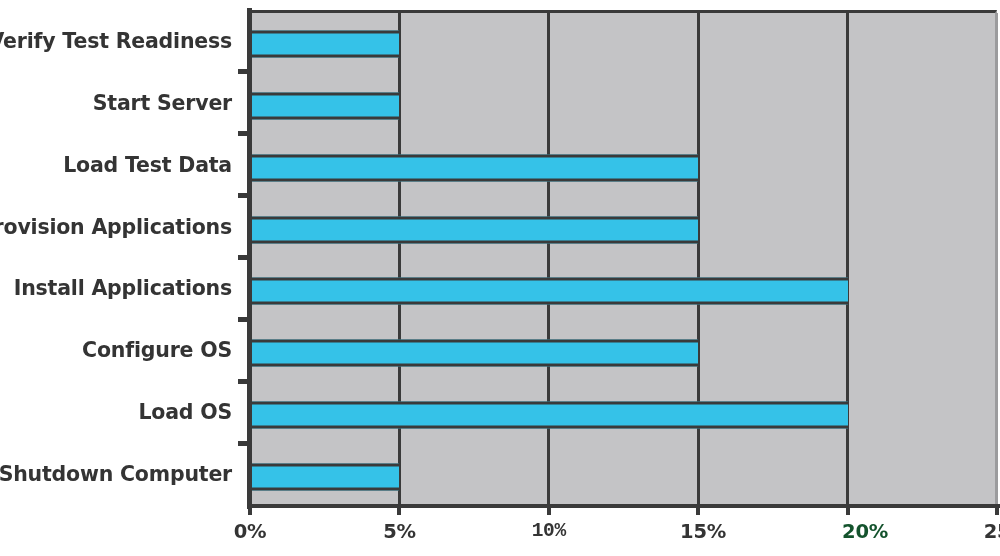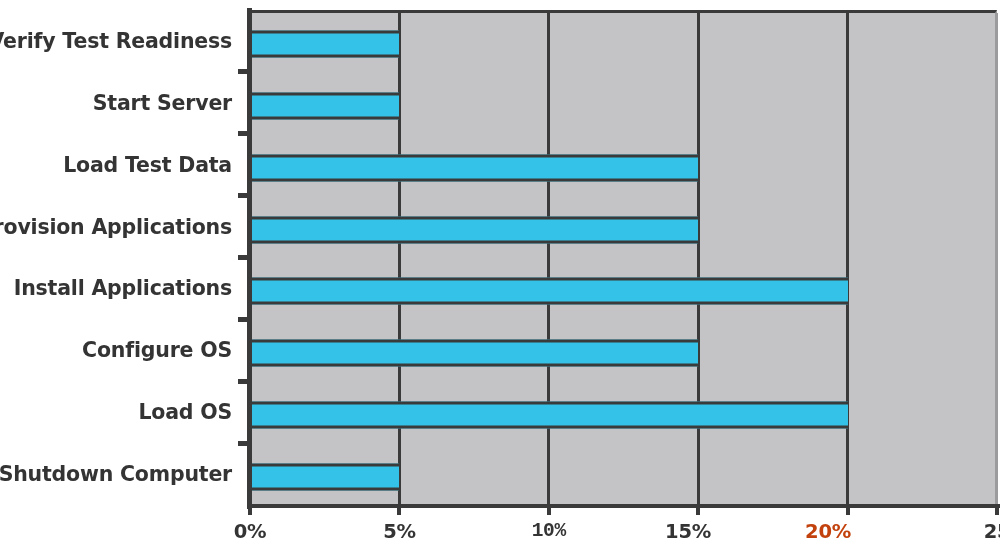--- a/index.html
+++ b/index.html
@@ -173,18 +173,18 @@
       <div class="x-tick" style="left: 397.4px;"></div>
       <div class="x-tick" style="left: 546.8px;"></div>
       <div class="x-tick" style="left: 696.2px;"></div>
       <div class="x-tick" style="left: 845.6px;"></div>
       <div class="x-tick" style="left: 995px;"></div>
     </div>
   <div id="x-labels-layer">
       <div class="x-label" style="left: 250px; color: rgb(52, 52, 52);">0%</div>
       <div class="x-label" style="left: 399.4px; color: rgb(52, 52, 52);">5%</div>
       <div class="x-label" style="left: 548.8px; color: rgb(52, 52, 52); font-family: Liberation Mono, monospace;">10%</div>
-      <div class="x-label" style="left: 688px; color: rgb(52, 52, 52);">15%</div>
-      <div class="x-label" style="left: 828px; color: #c2410c;">20%</div>
+      <div class="x-label" style="left: 703px; color: rgb(52, 52, 52);">15%</div>
+      <div class="x-label" style="left: 865px; color: #14532d;">20%</div>
       <div class="x-label" style="left: 997px; color: rgb(52, 52, 52);">25</div>
     </div>
 
 </div>
 
 </body></html>

